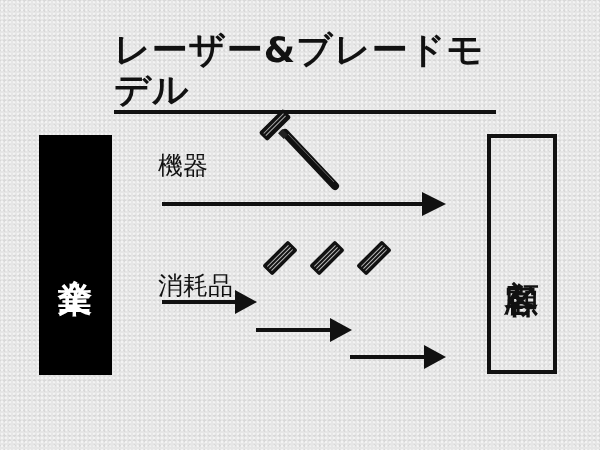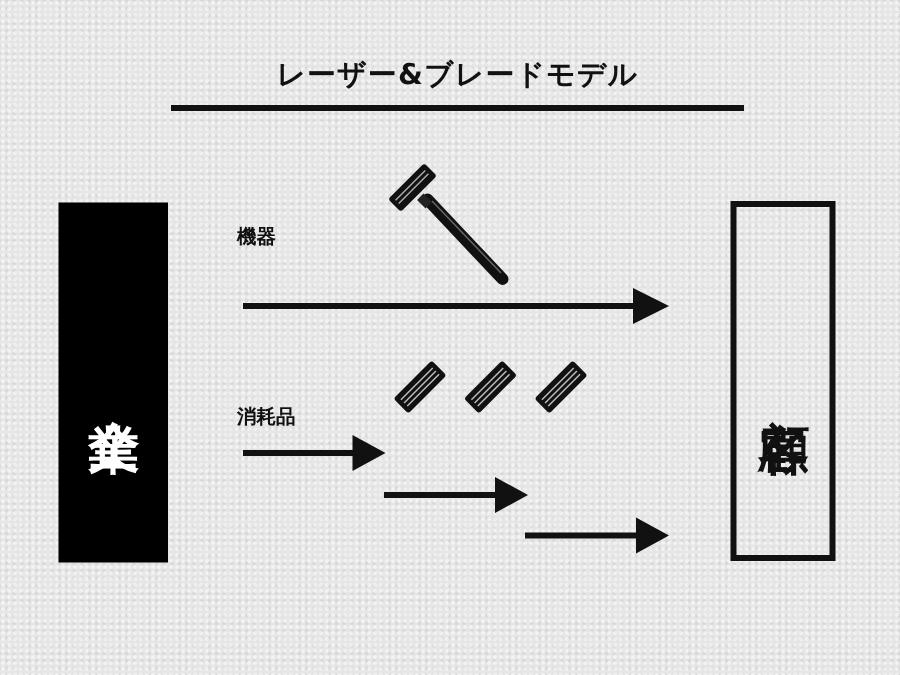--- a/index.html
+++ b/index.html
@@ -8,36 +8,36 @@
     background:#e6e6e6;
     background-image:
       radial-gradient(rgba(255,255,255,0.5) 1px, transparent 1.5px),
       radial-gradient(rgba(0,0,0,0.06) 1px, transparent 1.5px);
     background-size: 4px 4px, 5px 5px;
     background-position: 0 0, 2px 3px;
     font-family: "DejaVu Sans", "Liberation Sans", sans-serif;
     color:#111;
   }
   .title {
-    position:absolute; left:114px; top:30px; width:382px; text-align:center;
-    font-size:19px; font-weight:bold; letter-spacing:1px; line-height:40px;
+    position:absolute; left:114px; top:30px; width:382px; 
+    font-size:36px; font-weight:bold; letter-spacing:1px; line-height:40px;
     border-bottom:4px solid #111; padding-bottom:0;
   }
   .company {
     position:absolute; left:39px; top:135px; width:73px; height:240px;
     background:#000; color:#fff;
     display:flex; align-items:center; justify-content:center;
   }
   .vtext { writing-mode: vertical-rl; text-orientation: upright; font-size:34px; font-weight:bold; letter-spacing:2px; }
   .customer {
     position:absolute; left:487px; top:134px; width:70px; height:240px;
     border:4px solid #111; box-sizing:border-box;
     display:flex; align-items:center; justify-content:center; color:#111;
   }
-  .label { position:absolute; font-size:13px; font-weight:bold;text-align:center; }
+  .label { position:absolute; font-size:25px; font-weight:normal;text-align:center; }
   svg.art { position:absolute; left:0; top:0; }
 </style>
 </head>
 <body>
 
 <div class="title">レーザー&amp;ブレードモデル</div>
 
 <div class="company">
   <span class="vtext">企業</span>
 </div>

